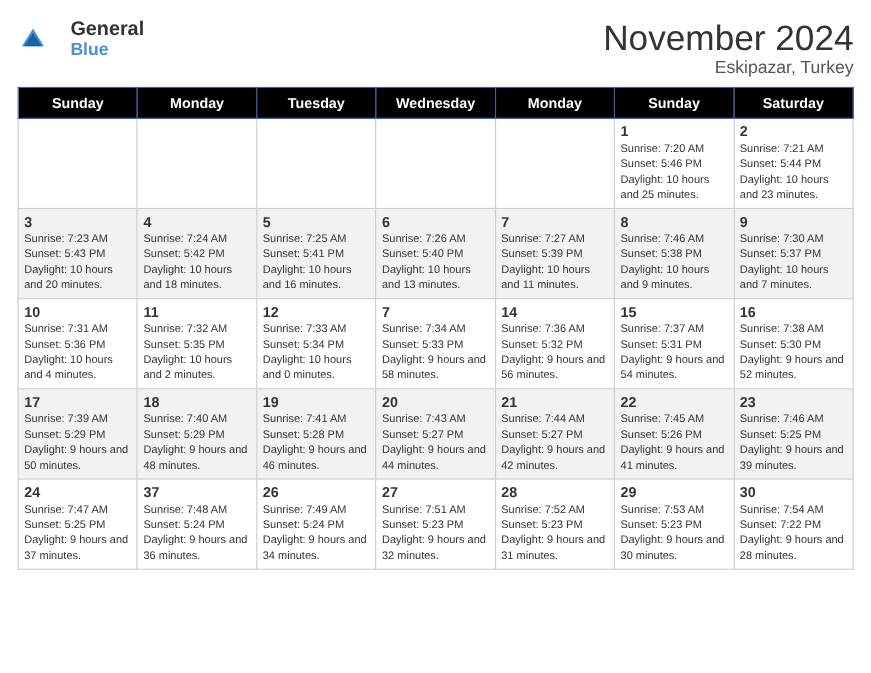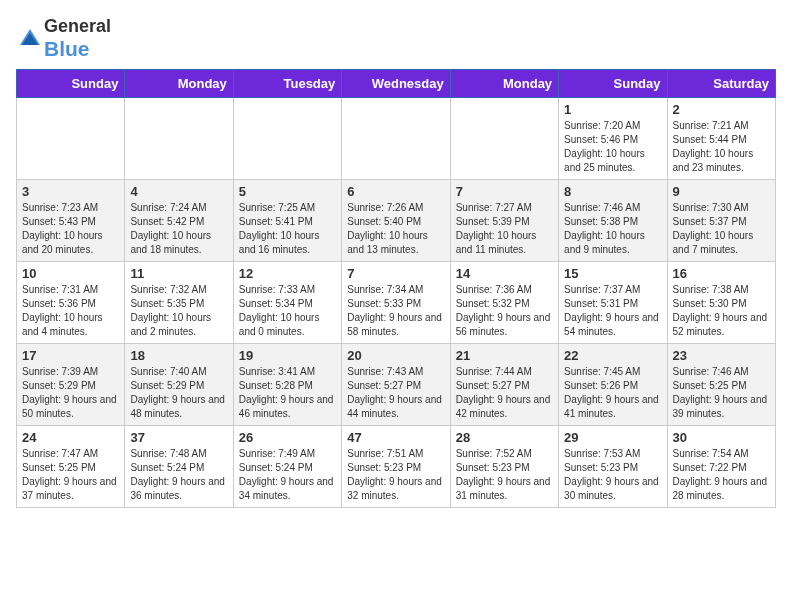--- a/index.html
+++ b/index.html
@@ -12,29 +12,29 @@
     }
     .header-area {
       display: flex;
       justify-content: space-between;
       align-items: flex-start;
       margin-bottom: 8px;
     }
     .logo {
       display: flex;
       align-items: center;
-      gap: 0;
+      gap: 20px;
     }
     .logo-text-general {
       font-size: 18px;
       font-weight: bold;
       color: #333;
     }
     .logo-text-blue {
-      font-size: 21px;
+      font-size: 16px;
       font-weight: bold;
       color: #4a90d9;
     }
     .logo-icon {
       width: 28px;
       height: 28px;
     }
     .title-area {
       text-align: right;
     }
@@ -46,23 +46,23 @@
     .location-title {
       font-size: 16px;
       color: #555;
     }
     table {
       width: 100%;
       border-collapse: collapse;
       font-size: 11px;
     }
     thead th {
-      background: #6d28d9;
+      background: #000000;
       color: #fff;
-      text-align: right;
+      text-align: center;
       padding: 6px 6px;
       font-size: 13px;
       font-weight: bold;
       border: 1px solid #3a62b4;
     }
     tbody td {
       border: 1px solid #ccc;
       vertical-align: top;
       padding: 4px 5px;
       width: 108px;
@@ -96,20 +96,24 @@
   <div class="logo">
     <svg class="logo-icon" viewBox="0 0 28 28">
       <polygon points="14,4 24,20 4,20" fill="#4a90d9"></polygon>
       <polygon points="14,8 22,20 6,20" fill="#1a5fa8"></polygon>
     </svg>
     <div>
       <span class="logo-text-general">General</span><br>
       <span class="logo-text-blue">Blue</span>
     </div>
   </div>
+  <div class="title-area">
+    <div class="month-title">November 2024</div>
+    <div class="location-title">Eskipazar, Turkey</div>
+  </div>
 </div>
 
 <table>
   <thead>
     <tr id="weekday-header">
         <th>Sunday</th>
         <th>Monday</th>
         <th>Tuesday</th>
         <th>Wednesday</th>
         <th>Monday</th>
@@ -233,21 +237,21 @@
 Daylight: 9 hours and 50 minutes.</div>
         </td>
         <td>
           <span class="day-number">18</span>
           <div class="day-info">Sunrise: 7:40 AM
 Sunset: 5:29 PM
 Daylight: 9 hours and 48 minutes.</div>
         </td>
         <td>
           <span class="day-number">19</span>
-          <div class="day-info">Sunrise: 3:41 AM
+          <div class="day-info">Sunrise: 7:41 AM
 Sunset: 5:28 PM
 Daylight: 9 hours and 46 minutes.</div>
         </td>
         <td>
           <span class="day-number">20</span>
           <div class="day-info">Sunrise: 7:43 AM
 Sunset: 5:27 PM
 Daylight: 9 hours and 44 minutes.</div>
         </td>
         <td>
@@ -282,21 +286,21 @@
 Sunset: 5:24 PM
 Daylight: 9 hours and 36 minutes.</div>
         </td>
         <td>
           <span class="day-number">26</span>
           <div class="day-info">Sunrise: 7:49 AM
 Sunset: 5:24 PM
 Daylight: 9 hours and 34 minutes.</div>
         </td>
         <td>
-          <span class="day-number">47</span>
+          <span class="day-number">27</span>
           <div class="day-info">Sunrise: 7:51 AM
 Sunset: 5:23 PM
 Daylight: 9 hours and 32 minutes.</div>
         </td>
         <td>
           <span class="day-number">28</span>
           <div class="day-info">Sunrise: 7:52 AM
 Sunset: 5:23 PM
 Daylight: 9 hours and 31 minutes.</div>
         </td>

